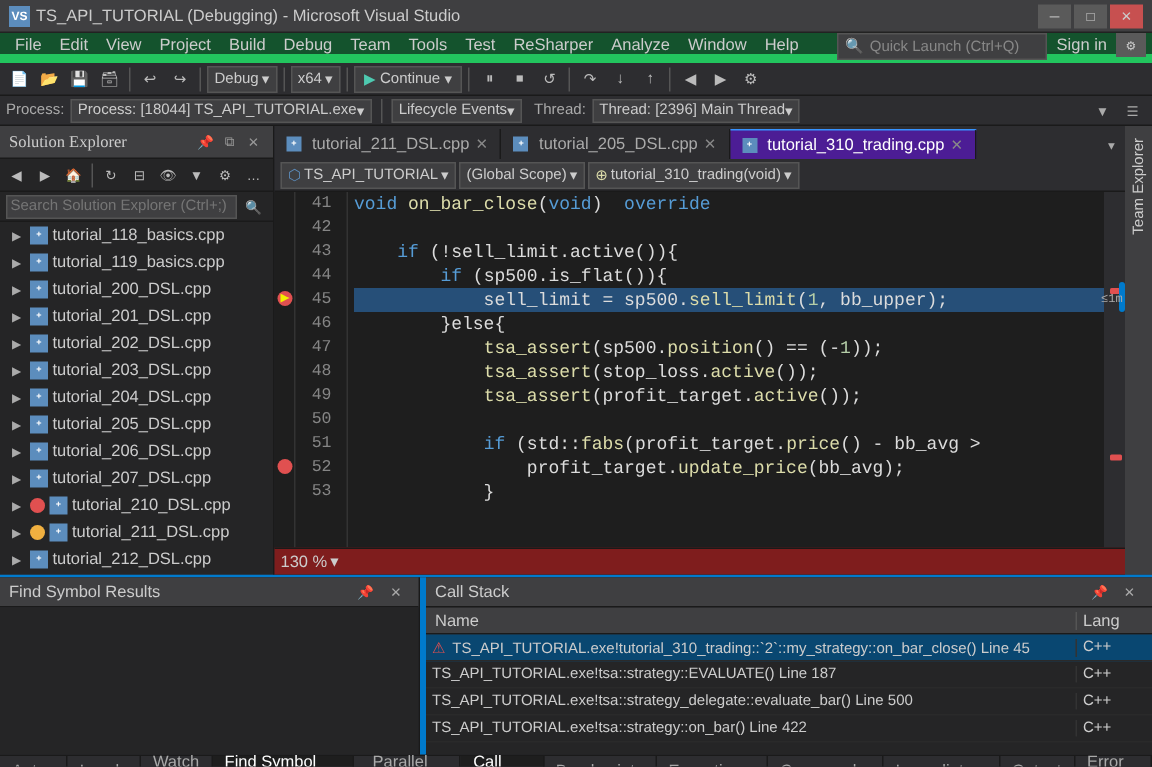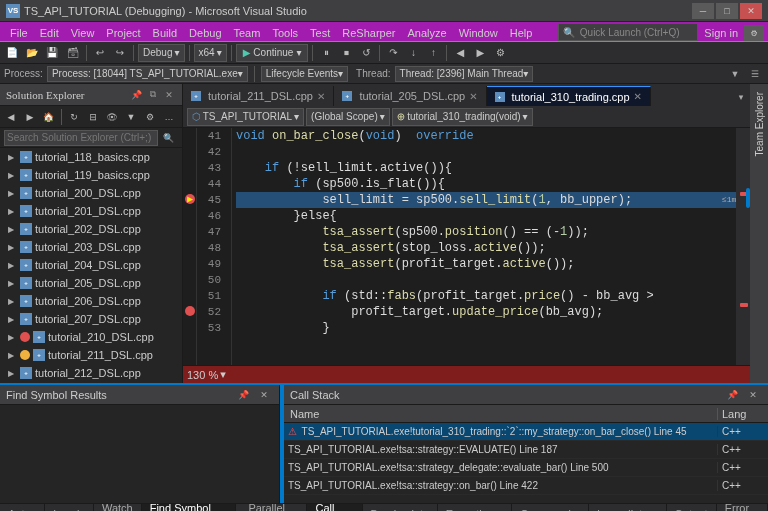--- a/index.html
+++ b/index.html
@@ -57,26 +57,26 @@
       align-items: center;
       justify-content: center;
       font-size: 9px;
       cursor: pointer;
       color: #ccc;
     }
     .win-btn.close { background: #c75050; }
 
     
     .menu-bar {
-      background: #a21caf;
+      background: #14532d;
       height: 20px;
       display: flex;
-      align-items: flex-end;
-      padding: 0 4px;
-      border-bottom: 1px solid #22c55e;
+      align-items: flex-start;
+      padding: 0 4px;
+      border-bottom: 6px solid #22c55e;
     }
     .menu-item {
       padding: 2px 6px;
       color: #ccc;
       font-size: 11px;
       cursor: pointer;
     }
 
     
     .quick-bar {
@@ -293,21 +293,21 @@
       padding: 0 8px;
       font-size: 11px;
       color: #aaa;
       background: #2d2d30;
       border-right: 1px solid #1a1a1a;
       cursor: pointer;
       gap: 4px;
       white-space: nowrap;
     }
     .tab.active {
-      background: #0f172a;
+      background: #4c1d95;
       color: #fff;
       border-top: 1px solid #3794ff;
     }
     .tab-close {
       font-size: 10px;
       color: #888;
     }
 
     
     .editor-nav {
@@ -888,21 +888,21 @@
         <div class="code-line">
           <span class="plain">            }</span>
         </div>
       </div>
 
       <div class="scroll-sidebar">
         <div class="scroll-marker" style="top: 64px; background:#e05050;"></div>
         <div class="scroll-marker" style="top: 175px; background:#e05050;"></div>
         <div style="position:absolute;right:0;top:60px;width:4px;height:20px;background:#007acc;border-radius:2px"></div>
 
-        <div style="position:absolute;right:12px;top:64px;font-size:8px;color:#aaa;width:16px">≤1m</div>
+        <div style="position:absolute;right:0;top:64px;font-size:8px;color:#aaa;width:16px">≤1m</div>
       </div>
     </div>
 
     <div style="height:18px;background:#7f1d1d;display:flex;align-items:center;padding:0 4px;border-top:1px solid #1a1a1a;">
       <div class="zoom-control">
         <span>130 %</span>
         <span>▾</span>
       </div>
     </div>
   </div>

